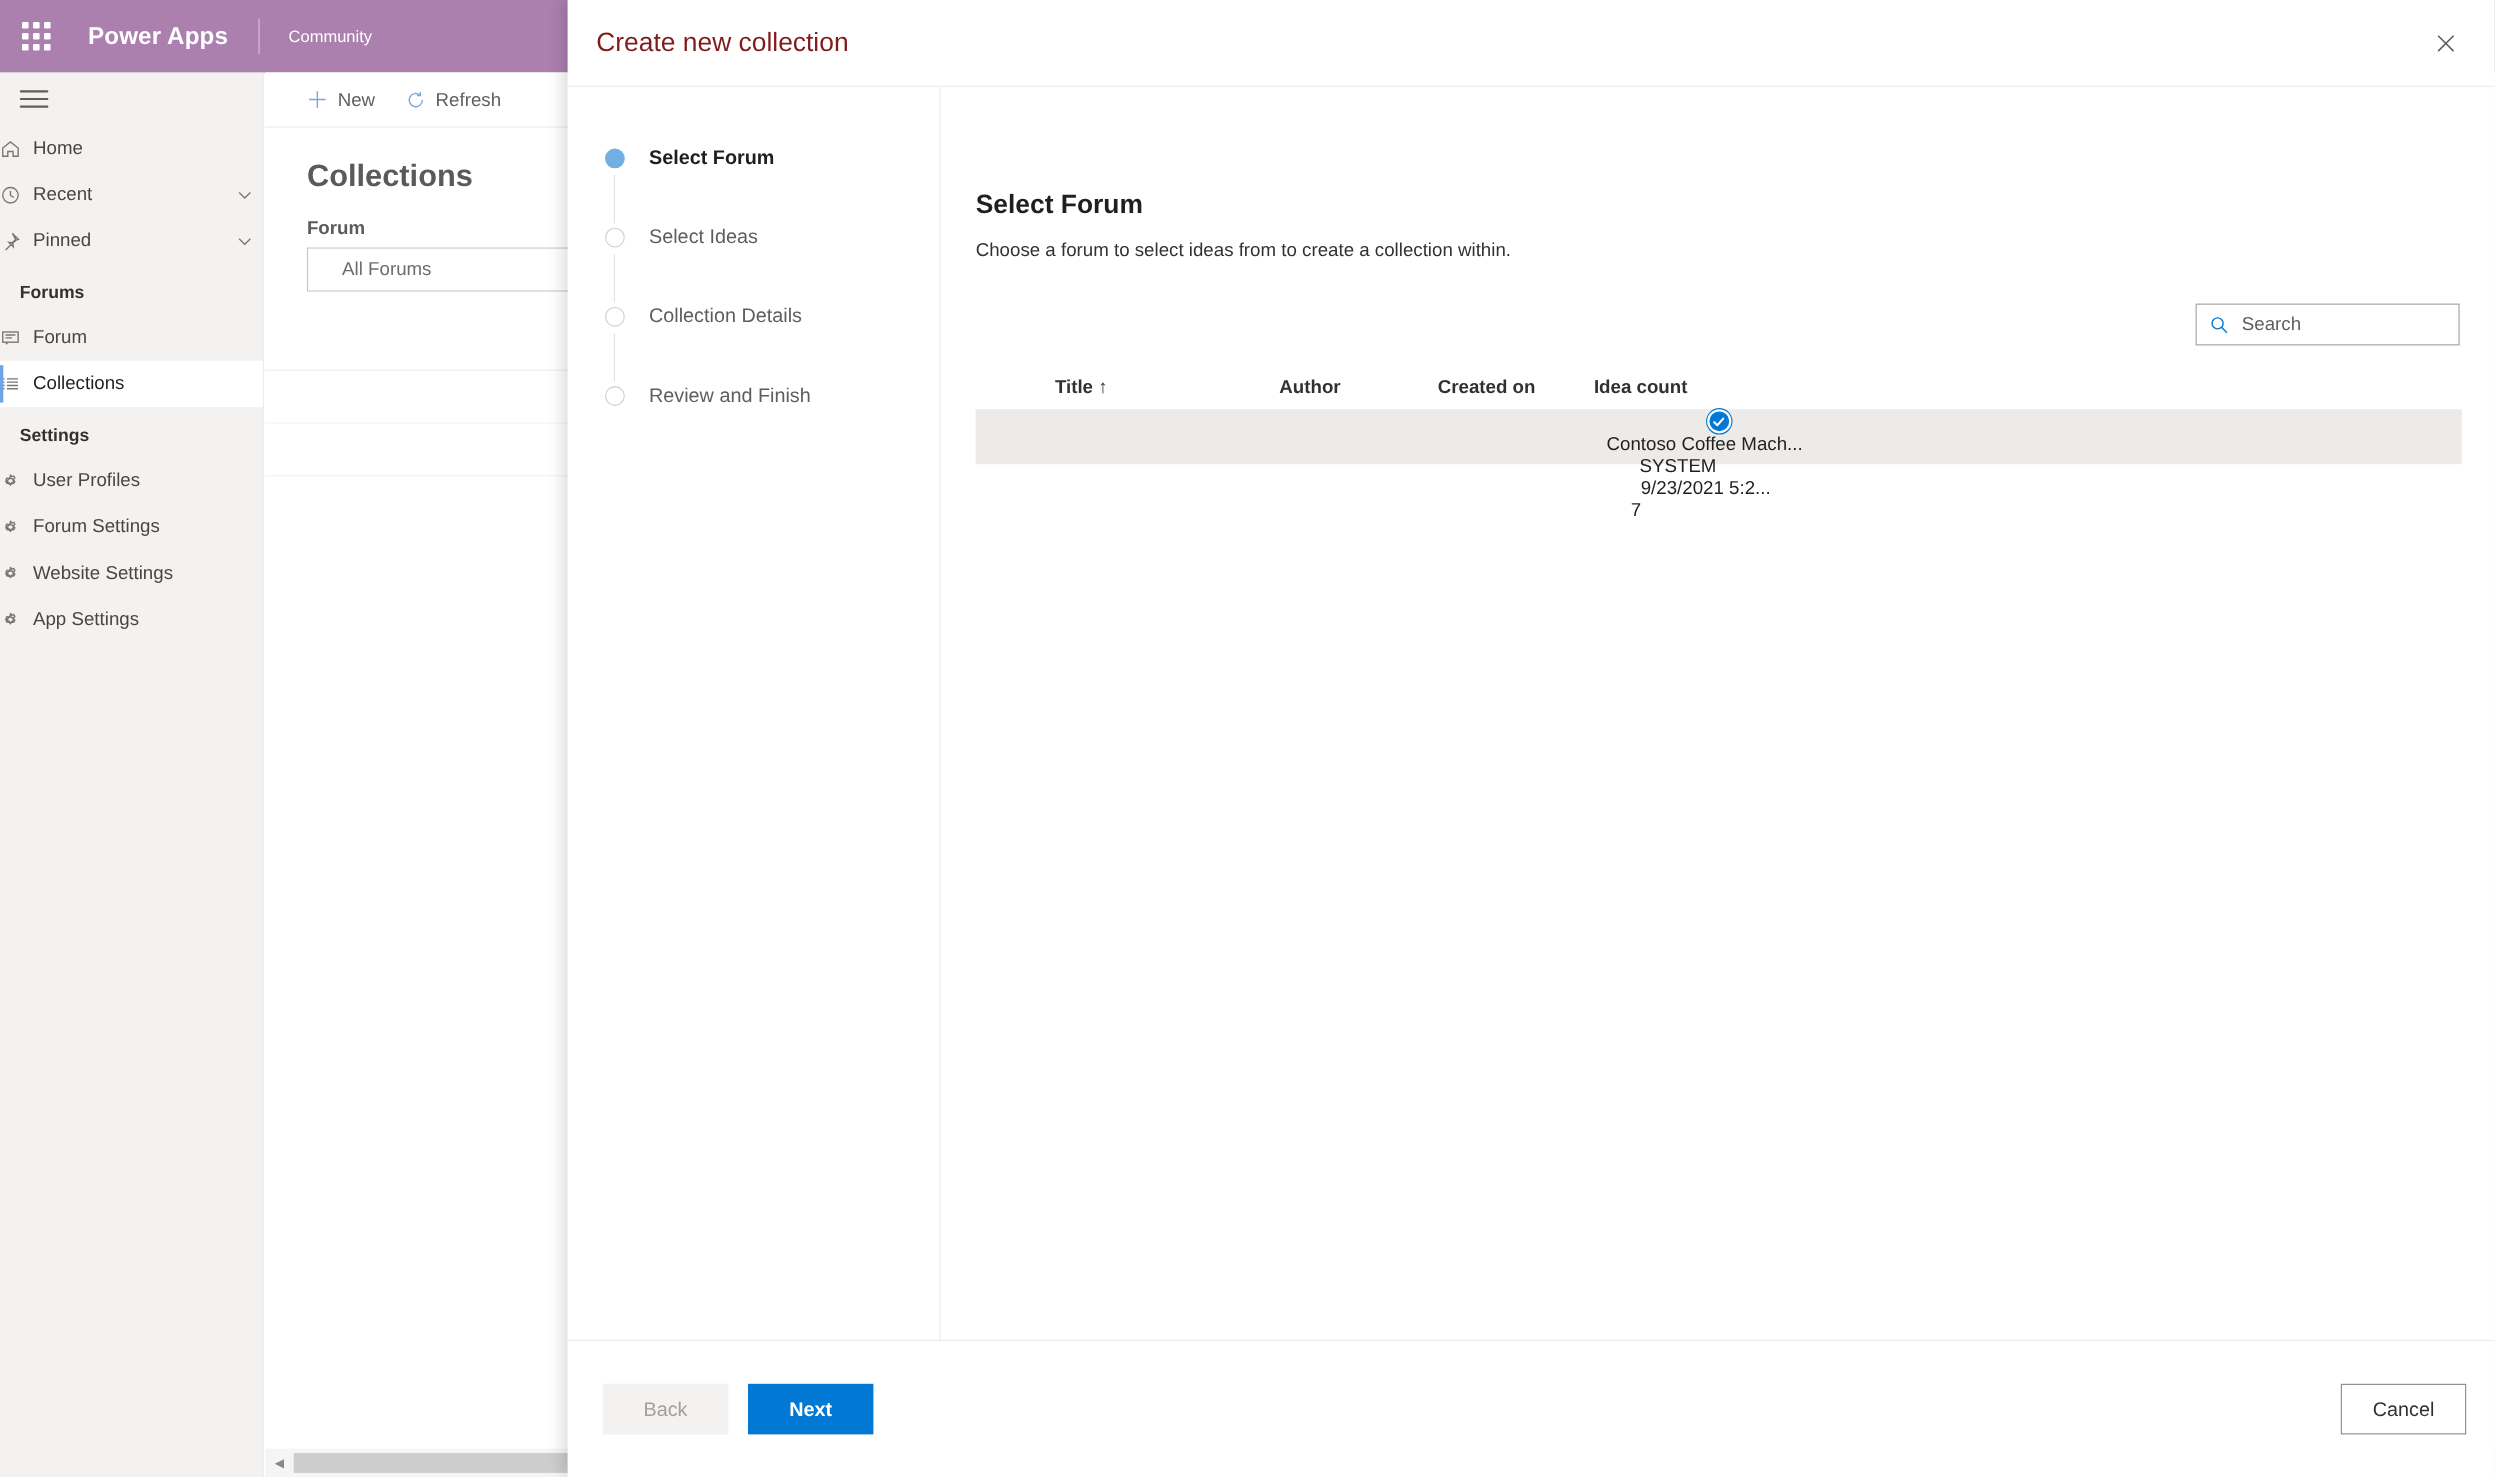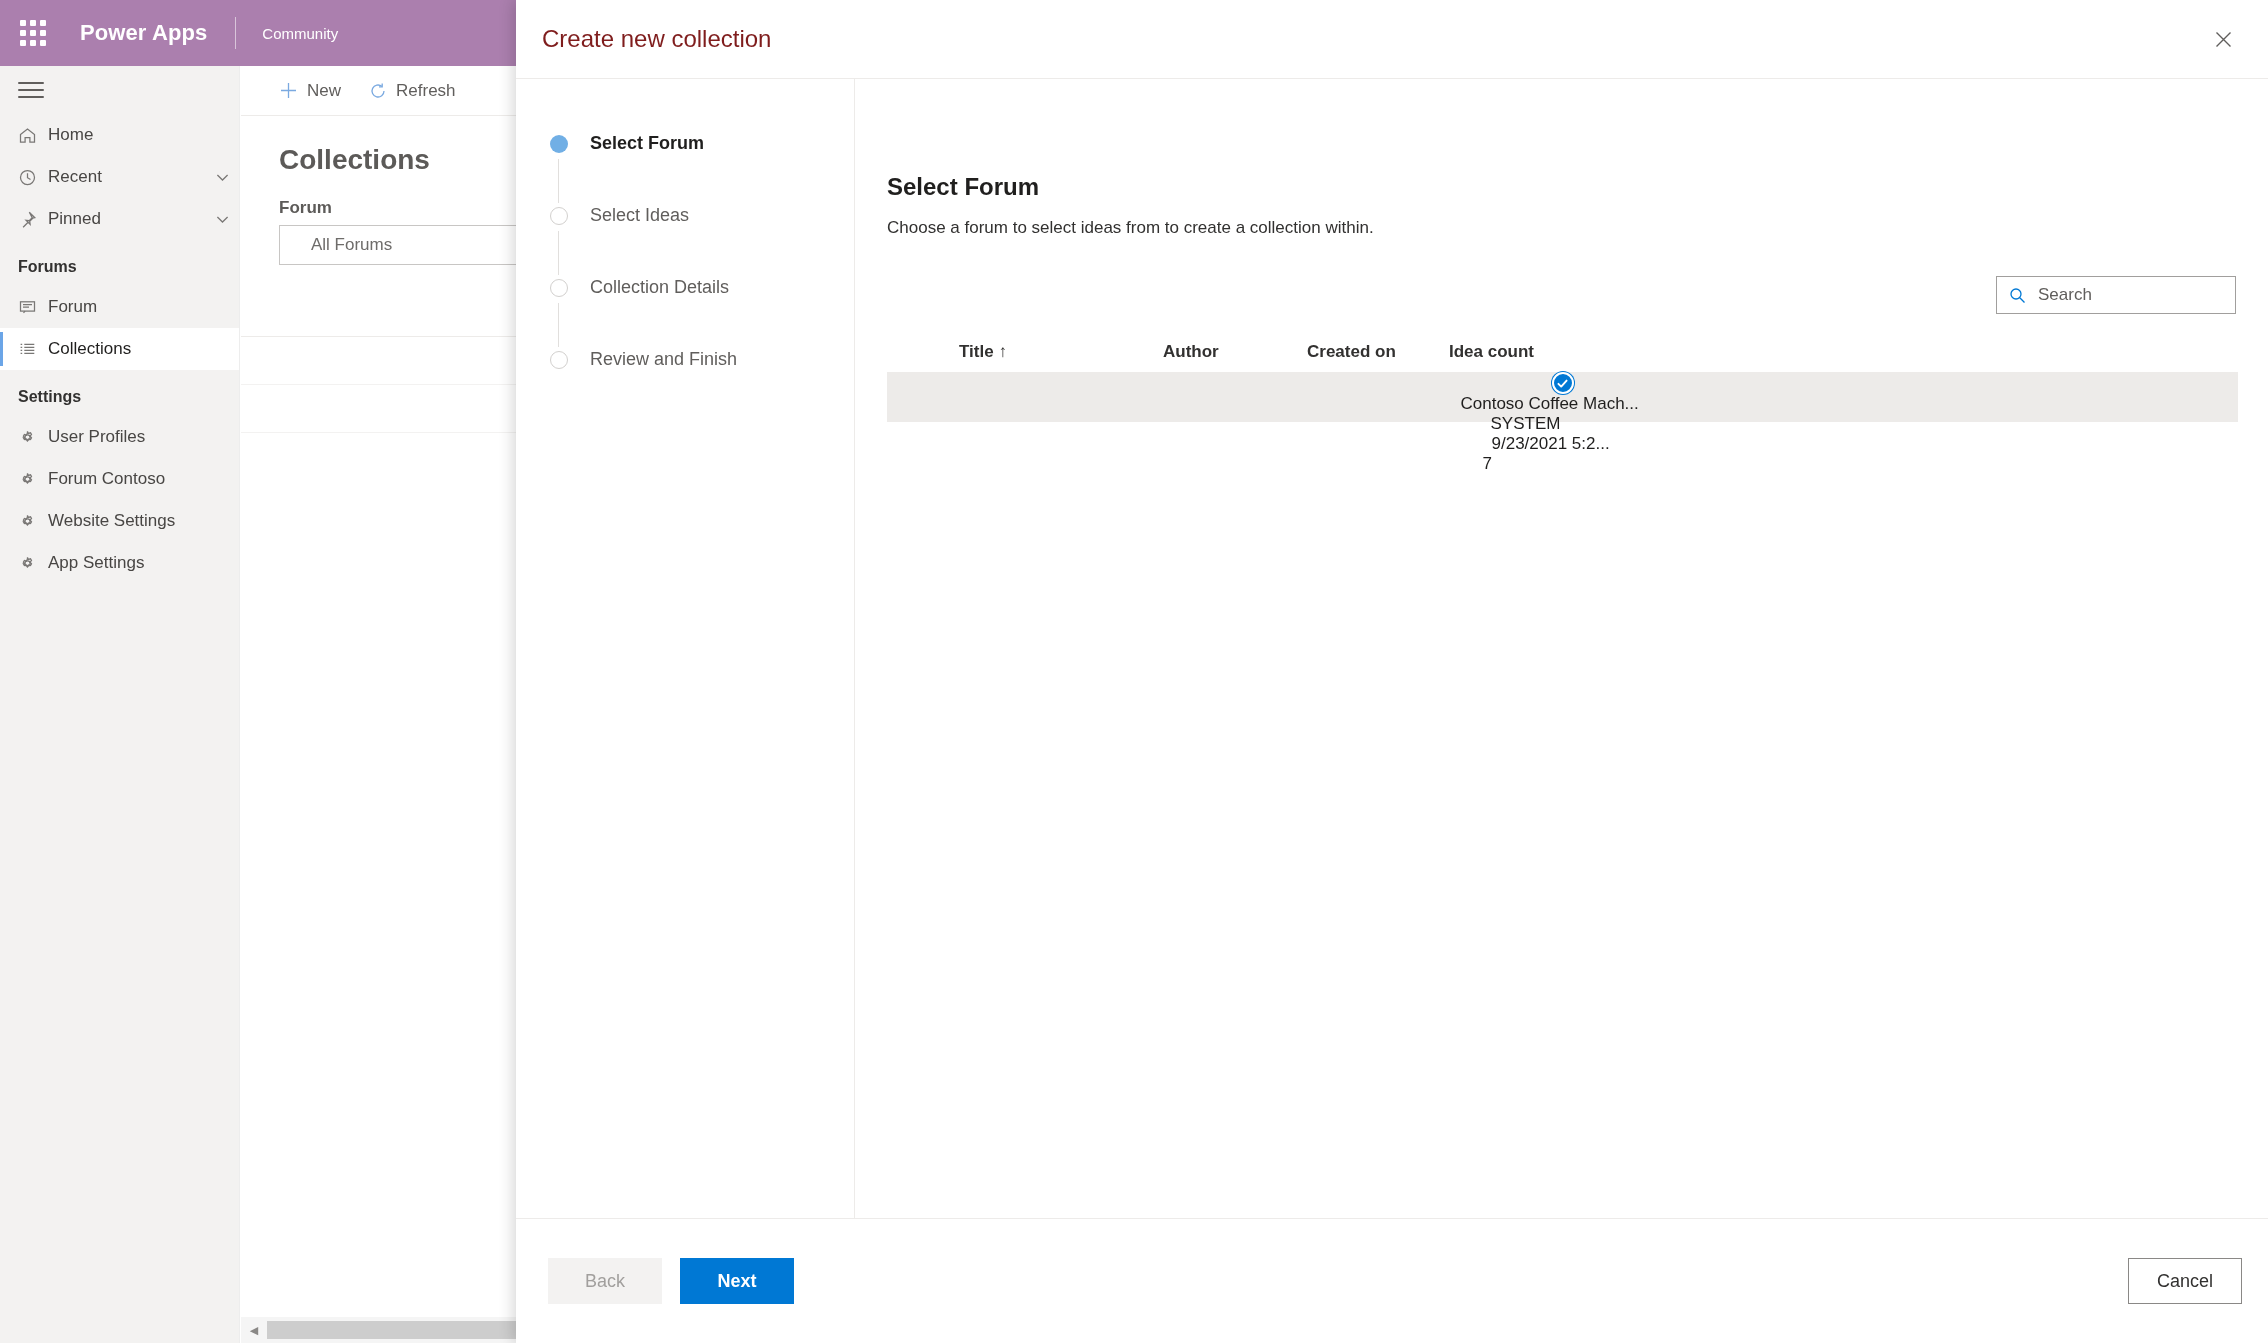--- a/index.html
+++ b/index.html
@@ -70,21 +70,20 @@
     cursor: pointer;
   }
   #hamburger .bars { width: 26px; }
   #hamburger .bars i {
     display: block; height: 2px; background: #605e5c;
     margin: 5px 0; border-radius: 1px;
   }
   .nav-item {
     height: 42px;
     display: flex; align-items: center;
-    padding-left: 18px;
     font-size: 17px; color: #484644;
     cursor: pointer; position: relative;
   }
   .nav-item.selected {
     background: #ffffff;
     color: #201f1e;
   }
   .nav-item.selected::before {
     content: ""; position: absolute;
     left: 0; top: 4px; bottom: 4px; width: 3px;
@@ -455,21 +454,21 @@
           </span>
           <span class="nav-label">User Profiles</span>
         </div>
         <div class="nav-item">
           <span class="nav-icon">
             <svg width="19" height="19" viewBox="0 0 19 19">
               <circle cx="9.5" cy="9.5" r="2.6" stroke="currentColor" stroke-width="1.25" fill="none"></circle>
               <path d="M9.5 2.2l.9 2 2.1-.6 1 1.7-1.4 1.7 1.4 1.7-1 1.7-2.1-.6-.9 2h-.1l-.9-2-2.1.6-1-1.7L6.8 8.7 5.4 7l1-1.7 2.1.6.9-2z" stroke="currentColor" stroke-width="1.25" fill="none" transform="translate(0,1.2)"></path>
             </svg>
           </span>
-          <span class="nav-label">Forum Contoso</span>
+          <span class="nav-label">Forum Settings</span>
         </div>
         <div class="nav-item">
           <span class="nav-icon">
             <svg width="19" height="19" viewBox="0 0 19 19">
               <circle cx="9.5" cy="9.5" r="2.6" stroke="currentColor" stroke-width="1.25" fill="none"></circle>
               <path d="M9.5 2.2l.9 2 2.1-.6 1 1.7-1.4 1.7 1.4 1.7-1 1.7-2.1-.6-.9 2h-.1l-.9-2-2.1.6-1-1.7L6.8 8.7 5.4 7l1-1.7 2.1.6.9-2z" stroke="currentColor" stroke-width="1.25" fill="none" transform="translate(0,1.2)"></path>
             </svg>
           </span>
           <span class="nav-label">Website Settings</span>
         </div>

